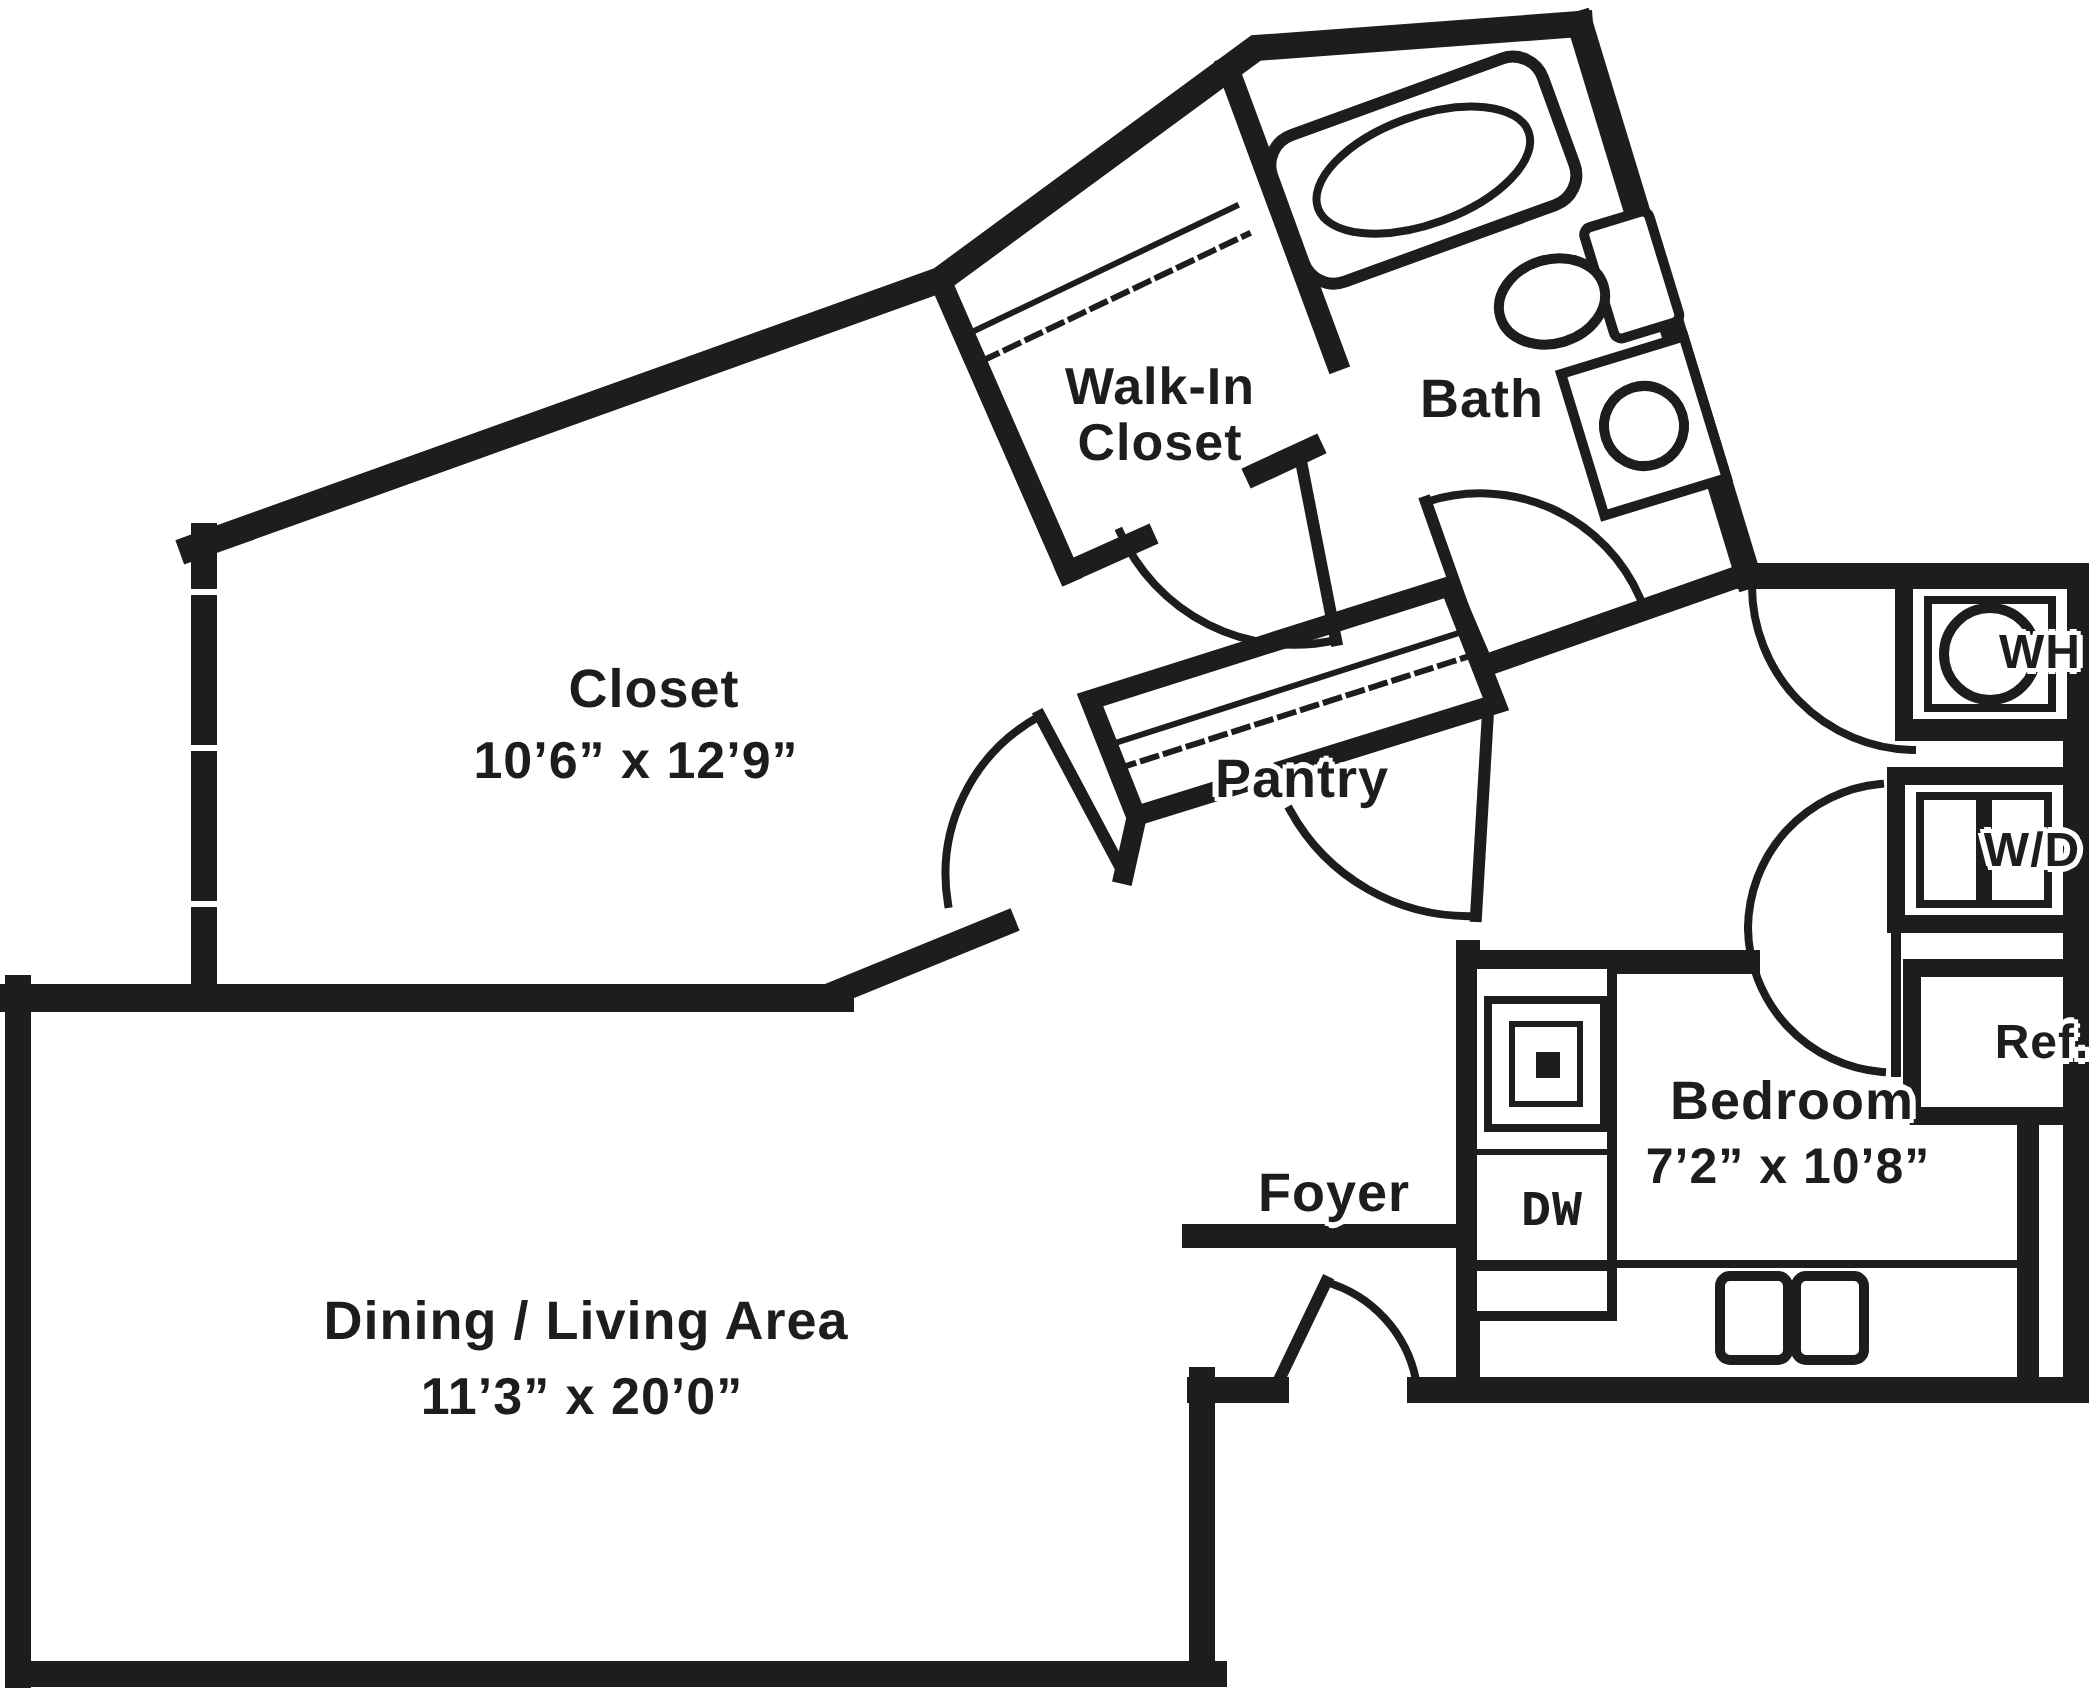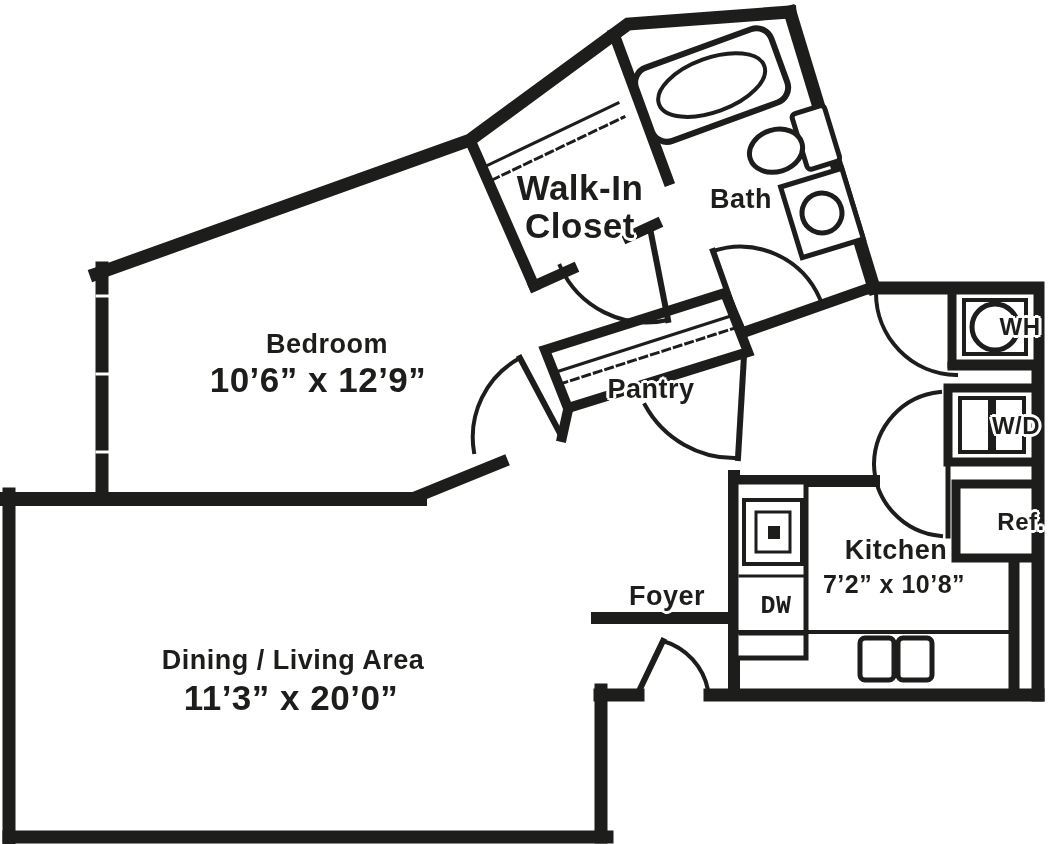--- a/index.html
+++ b/index.html
@@ -18,21 +18,21 @@
     font-weight:700;
     letter-spacing:.5px;
     white-space:nowrap;
     text-align:center;
     line-height:1.08;
     text-shadow:
       -2px -2px 0 #fff, 2px -2px 0 #fff, -2px 2px 0 #fff, 2px 2px 0 #fff,
       0 -3px 0 #fff, 0 3px 0 #fff, -3px 0 0 #fff, 3px 0 0 #fff;
   }
   .wrap2{white-space:normal;width:150px;}
-  .fs27{font-size:27px;} .fs26{font-size:35px;} .fs25{font-size:25px;} .fs24{font-size:24px;margin-left:24px;}
+  .fs27{font-size:27px;} .fs26{font-size:26px;} .fs25{font-size:25px;} .fs24{font-size:24px;margin-left:24px;}
 </style>
 </head>
 <body>
 
 <div id="plan">
 
   <svg width="1050" height="844" viewBox="0 0 1050 844" fill="none" stroke="#1d1d1b" stroke-linecap="square">
 
     <g stroke-width="13">
       <path d="M 96 274 L 470 140 L 628 24 L 790 12"></path>
@@ -152,34 +152,34 @@
       </g>
     </g>
 
     <g stroke="#ffffff" stroke-width="3">
       <path d="M 97 296 L 109 296"></path>
       <path d="M 97 374 L 109 374"></path>
       <path d="M 97 452 L 109 452"></path>
     </g>
   </svg>
 
-  <div class="lbl fs27" style="left:327px;top:345px;">Bedroom</div>
+  <div class="lbl fs27" style="left:327px;top:345px;">Closet</div>
   <div class="lbl fs26" style="left:318px;top:380px;">10’6” x 12’9”</div>
 
   <div class="lbl fs26 wrap2" style="left:580px;top:207px;">Walk-In Closet</div>
 
   <div class="lbl fs27" style="left:741px;top:200px;">Bath</div>
 
   <div class="lbl fs27" style="left:651px;top:390px;">Pantry</div>
 
   <div class="lbl fs24" style="left:996px;top:327px;">WH</div>
   <div class="lbl fs24" style="left:992px;top:426px;">W/D</div>
   <div class="lbl fs24" style="left:997px;top:522px;">Ref.</div>
 
-  <div class="lbl fs27" style="left:896px;top:551px;">Kitchen</div>
+  <div class="lbl fs27" style="left:896px;top:551px;">Bedroom</div>
   <div class="lbl fs25" style="left:894px;top:584px;">7’2” x 10’8”</div>
 
   <div class="lbl fs25" style="left:776px;top:606px;font-family:Liberation Mono, monospace;">DW</div>
 
   <div class="lbl fs27" style="left:667px;top:597px;">Foyer</div>
 
   <div class="lbl fs27" style="left:293px;top:661px;">Dining / Living Area</div>
   <div class="lbl fs26" style="left:291px;top:698px;">11’3” x 20’0”</div>
 
 </div>

